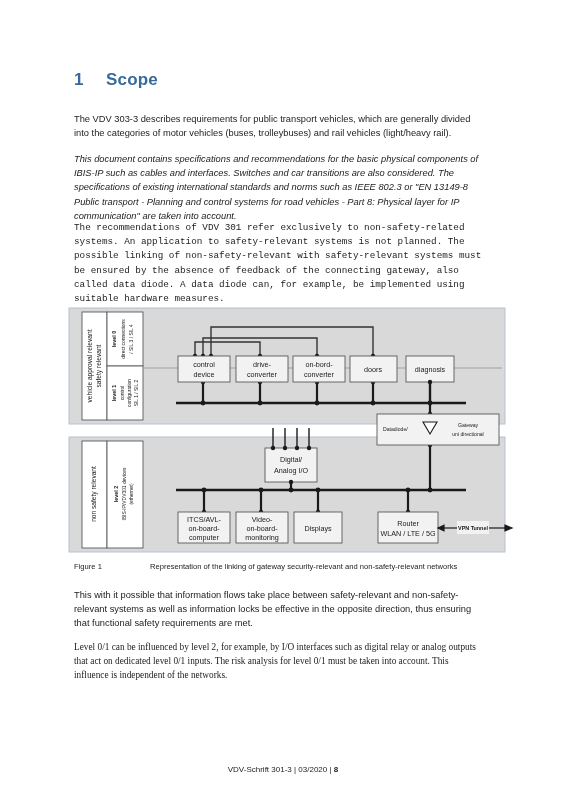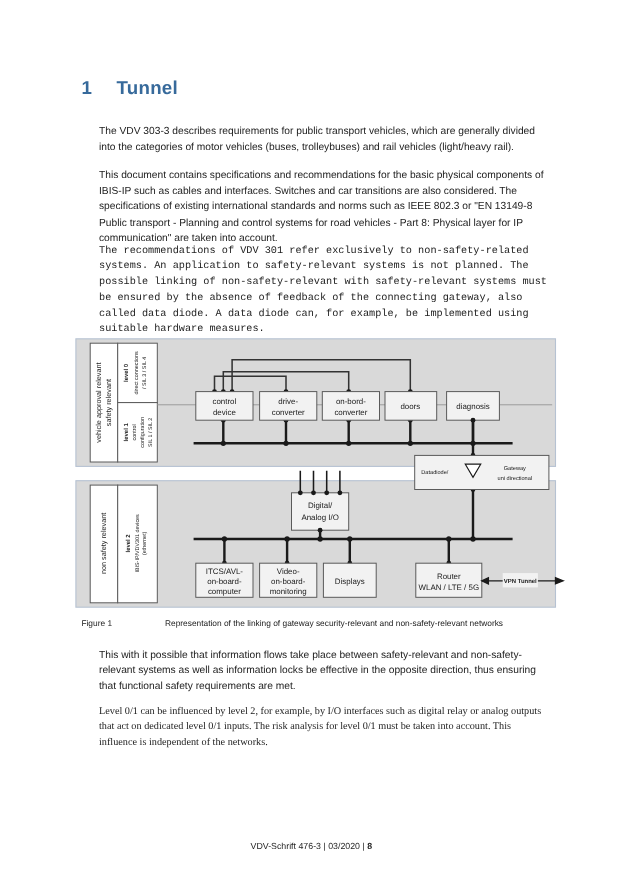--- a/index.html
+++ b/index.html
@@ -19,24 +19,23 @@
     font-size:17px;font-weight:bold;color:#376a9b;
     letter-spacing:.2px;
   }
   .heading .num{display:inline-block;width:32px;}
 
   
   .para{
     position:absolute;left:74px;width:410px;
     font-size:9.3px;line-height:14.2px;color:#1c1c1c;
     text-align:left;
-    margin-left:16px;
   }
   #p1{top:112px;}
-  #p2{top:152px;}
+  #p2{top:152px;font-style:italic;}
   #p3{top:221px;font-family:Liberation Mono, monospace;}
   #p5{top:588px;}
   #p6{top:640px;font-family:Liberation Serif, serif;}
 
   
   .caption{
     position:absolute;left:74px;top:562px;
     font-size:7.6px;color:#1c1c1c;
     white-space:nowrap;
   }
@@ -65,21 +64,21 @@
   .lbl-vert-n{font-size:4.9px;}
   .lbl-tiny{font-size:5.1px;}
   .lbl-vpn{font-size:5.4px;font-weight:bold;}
 </style>
 </head>
 <body>
 
 <div class="page">
 
   <div class="heading">
-    <span class="num">1</span><span>Tunnel</span>
+    <span class="num">1</span><span>Scope</span>
   </div>
 
   <div class="para" id="p1">The VDV 303-3 describes requirements for public transport vehicles, which are generally divided into the categories of motor vehicles (buses, trolleybuses) and rail vehicles (light/heavy rail).</div>
   <div class="para" id="p2">This document contains specifications and recommendations for the basic physical components of IBIS-IP such as cables and interfaces. Switches and car transitions are also considered. The specifications of existing international standards and norms such as IEEE 802.3 or "EN 13149-8 Public transport - Planning and control systems for road vehicles - Part 8: Physical layer for IP communication" are taken into account.</div>
   <div class="para" id="p3">The recommendations of VDV 301 refer exclusively to non-safety-related systems. An application to safety-relevant systems is not planned. The possible linking of non-safety-relevant with safety-relevant systems must be ensured by the absence of feedback of the connecting gateway, also called data diode. A data diode can, for example, be implemented using suitable hardware measures.</div>
 
   <div class="figure">
     <svg class="fig-svg" viewBox="0 0 446 255" xmlns="http://www.w3.org/2000/svg">
 
       <rect x="1" y="8" width="436" height="116" fill="#d9d9d9" stroke="#b6c2d2" stroke-width="1"></rect>
@@ -251,20 +250,20 @@
   </div>
 
   <div class="caption">
     <span class="cap-label">Figure 1</span><span>Representation of the linking of gateway security-relevant and non-safety-relevant networks</span>
   </div>
 
   <div class="para" id="p5">This with it possible that information flows take place between safety-relevant and non-safety-relevant systems as well as information locks be effective in the opposite direction, thus ensuring that functional safety requirements are met.</div>
   <div class="para" id="p6">Level 0/1 can be influenced by level 2, for example, by I/O interfaces such as digital relay or analog outputs that act on dedicated level 0/1 inputs. The risk analysis for level 0/1 must be taken into account. This influence is independent of the networks.</div>
 
   <div class="footer">
-    <span>VDV-Schrift 476-3</span>
+    <span>VDV-Schrift 301-3</span>
     <span>|</span>
     <span>03/2020</span>
     <span>|</span>
     <b>8</b>
   </div>
 
 </div>
 
 </body></html>

